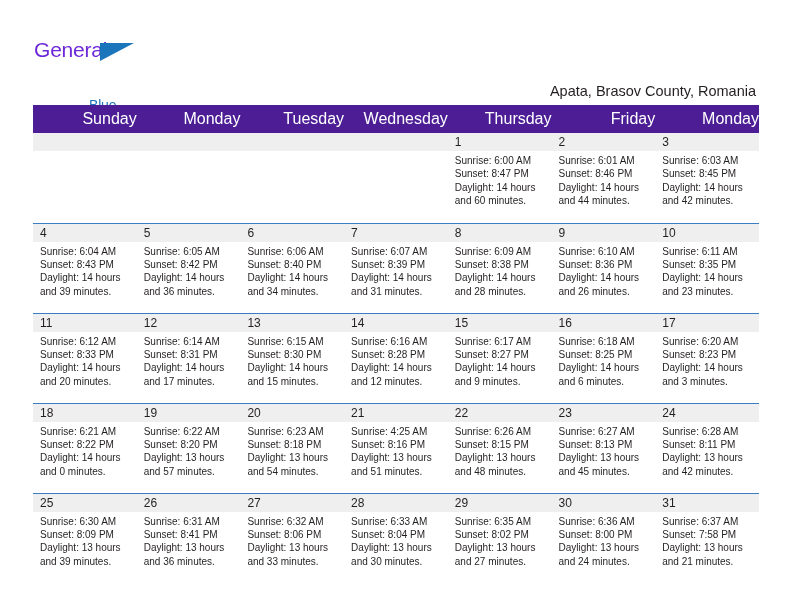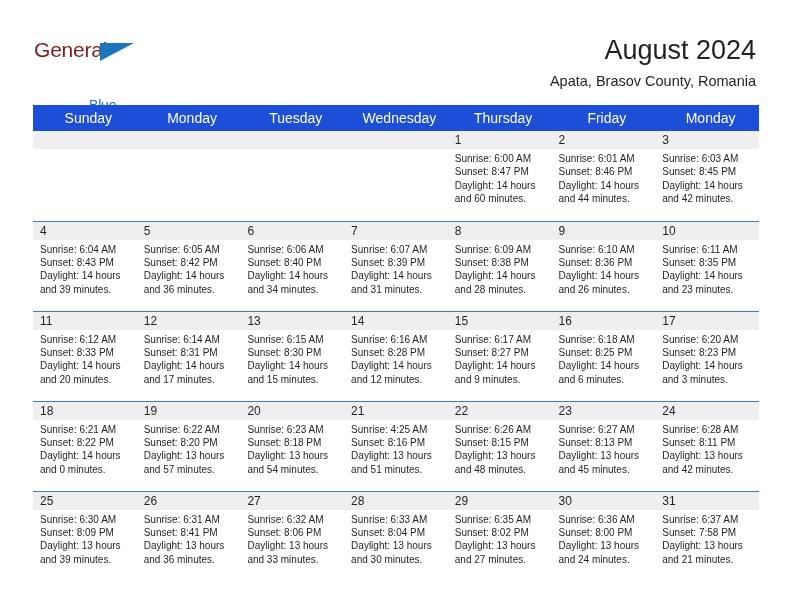--- a/index.html
+++ b/index.html
@@ -34,21 +34,21 @@
     top: 38px;
     width: 140px;
     height: 46px;
   }
   .logo-general {
     position: absolute;
     left: 0;
     top: 0;
     font-size: 21px;
     letter-spacing: -0.2px;
-    color: #7f1d1d;
+    color: #6d28d9;
     line-height: 24px;
   }
   .logo-blue {
     position: absolute;
     left: 55px;
     top: 19px;
     font-size: 14px;
     letter-spacing: -0.2px;
     color: #1b75bb;
     line-height: 24px;
@@ -70,45 +70,45 @@
     top: 34px;
     font-size: 27px;
     color: #231f20;
     text-align: right;
     white-space: nowrap;
     line-height: 32px;
   }
   .subtitle {
     position: absolute;
     right: 36px;
-    top: 72px;
+    top: 82px;
     font-size: 14.5px;
     color: #231f20;
     text-align: right;
     white-space: nowrap;
     line-height: 18px;
   }
 
   
   .cal {
     position: absolute;
     left: 33px;
     top: 105px;
     width: 726px;
     border-collapse: collapse;
     table-layout: fixed;
   }
   .cal col { width: 103.71px; }
 
   .cal thead th {
-    background: #1d4ed8;
+    background: #4c1d95;
     color: #ffffff;
-    font-size: 14px;
+    font-size: 16px;
     font-weight: normal;
-    text-align: center;
+    text-align: right;
     padding: 5px 0 5px 7px;
     height: 19px;
     box-sizing: border-box;
     border: none;
   }
 
   .week-row > td {
     vertical-align: top;
     padding: 0;
     border: none;
@@ -141,21 +141,20 @@
 <body>
 
 <div class="page">
 
   <div class="top">
     <div class="logo">
       <span class="logo-general">General</span>
       <span class="logo-tri"></span>
       <span class="logo-blue">Blue</span>
     </div>
-    <div class="title">August 2024</div>
     <div class="subtitle">Apata, Brasov County, Romania</div>
   </div>
 
   <table class="cal">
     <colgroup>
       <col>
         <col>
         <col>
         <col>
         <col>

